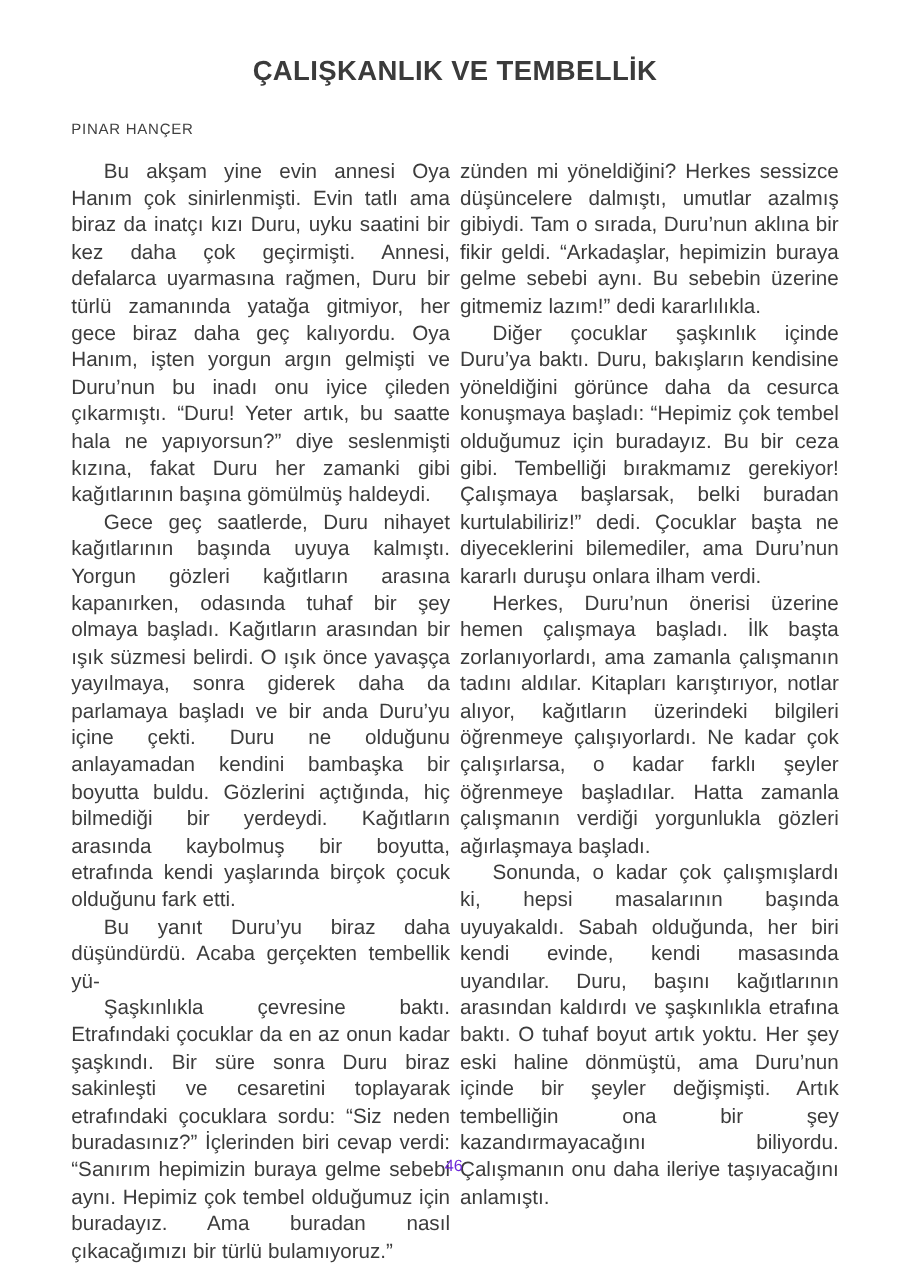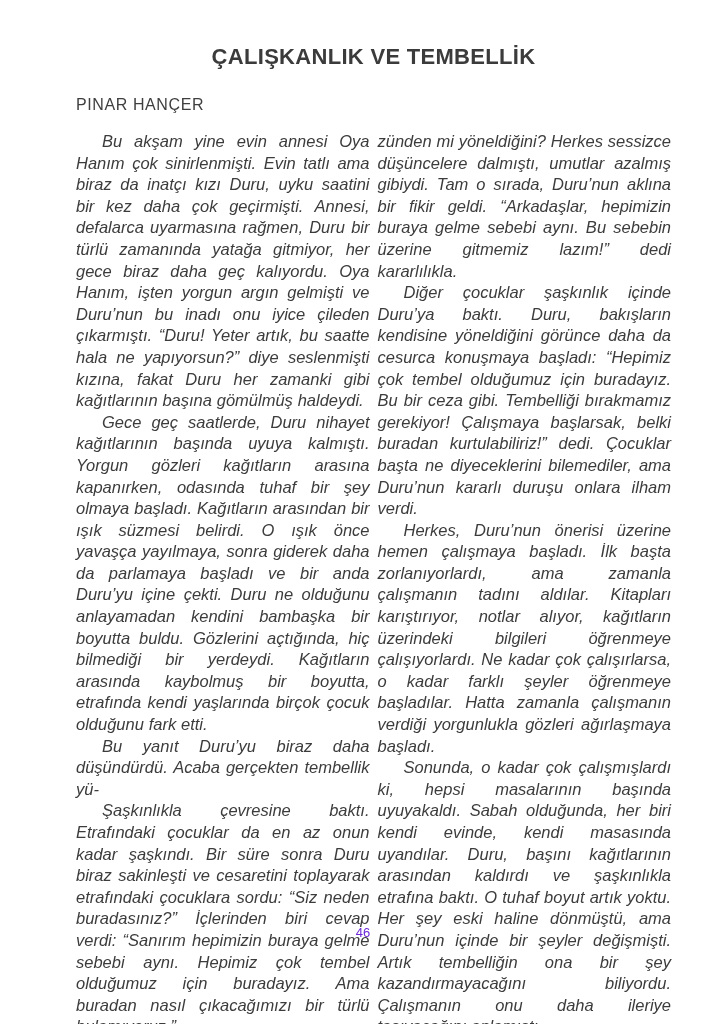--- a/index.html
+++ b/index.html
@@ -8,45 +8,44 @@
     width: 726px;
     height: 1024px;
     font-family: "Liberation Sans", sans-serif;
     color: #3b3b3b;
     position: relative;
     overflow: hidden;
   }
   .page {
     width: 726px;
     height: 968px;
-    padding: 44px 55px 0 76px;
+    padding: 44px 55px 0 57px;
     position: relative;
   }
   .doc-title {
     text-align: center;
     font-size: 22px;
     font-weight: bold;
     letter-spacing: 0.3px;
     color: #3b3b3b;
     margin-bottom: 26px;
   }
   .doc-author {
-    font-size: 16px;
+    font-size: 12px;
     letter-spacing: 0.6px;
     color: #3f3f3f;
     margin-bottom: 17px;
   }
   .columns {
     display: flex;
     gap: 8px;
   }
   .col {
     flex: 1 1 0;
     min-width: 0;
-    font-style: italic;
   }
   .col p {
     font-size: 16.5px;
     line-height: 21.6px;
     text-align: justify;
     color: #3c3c3c;
     word-spacing: 0.2px;
   }
   .col p.indent { text-indent: 26px; }
   .page-number {

